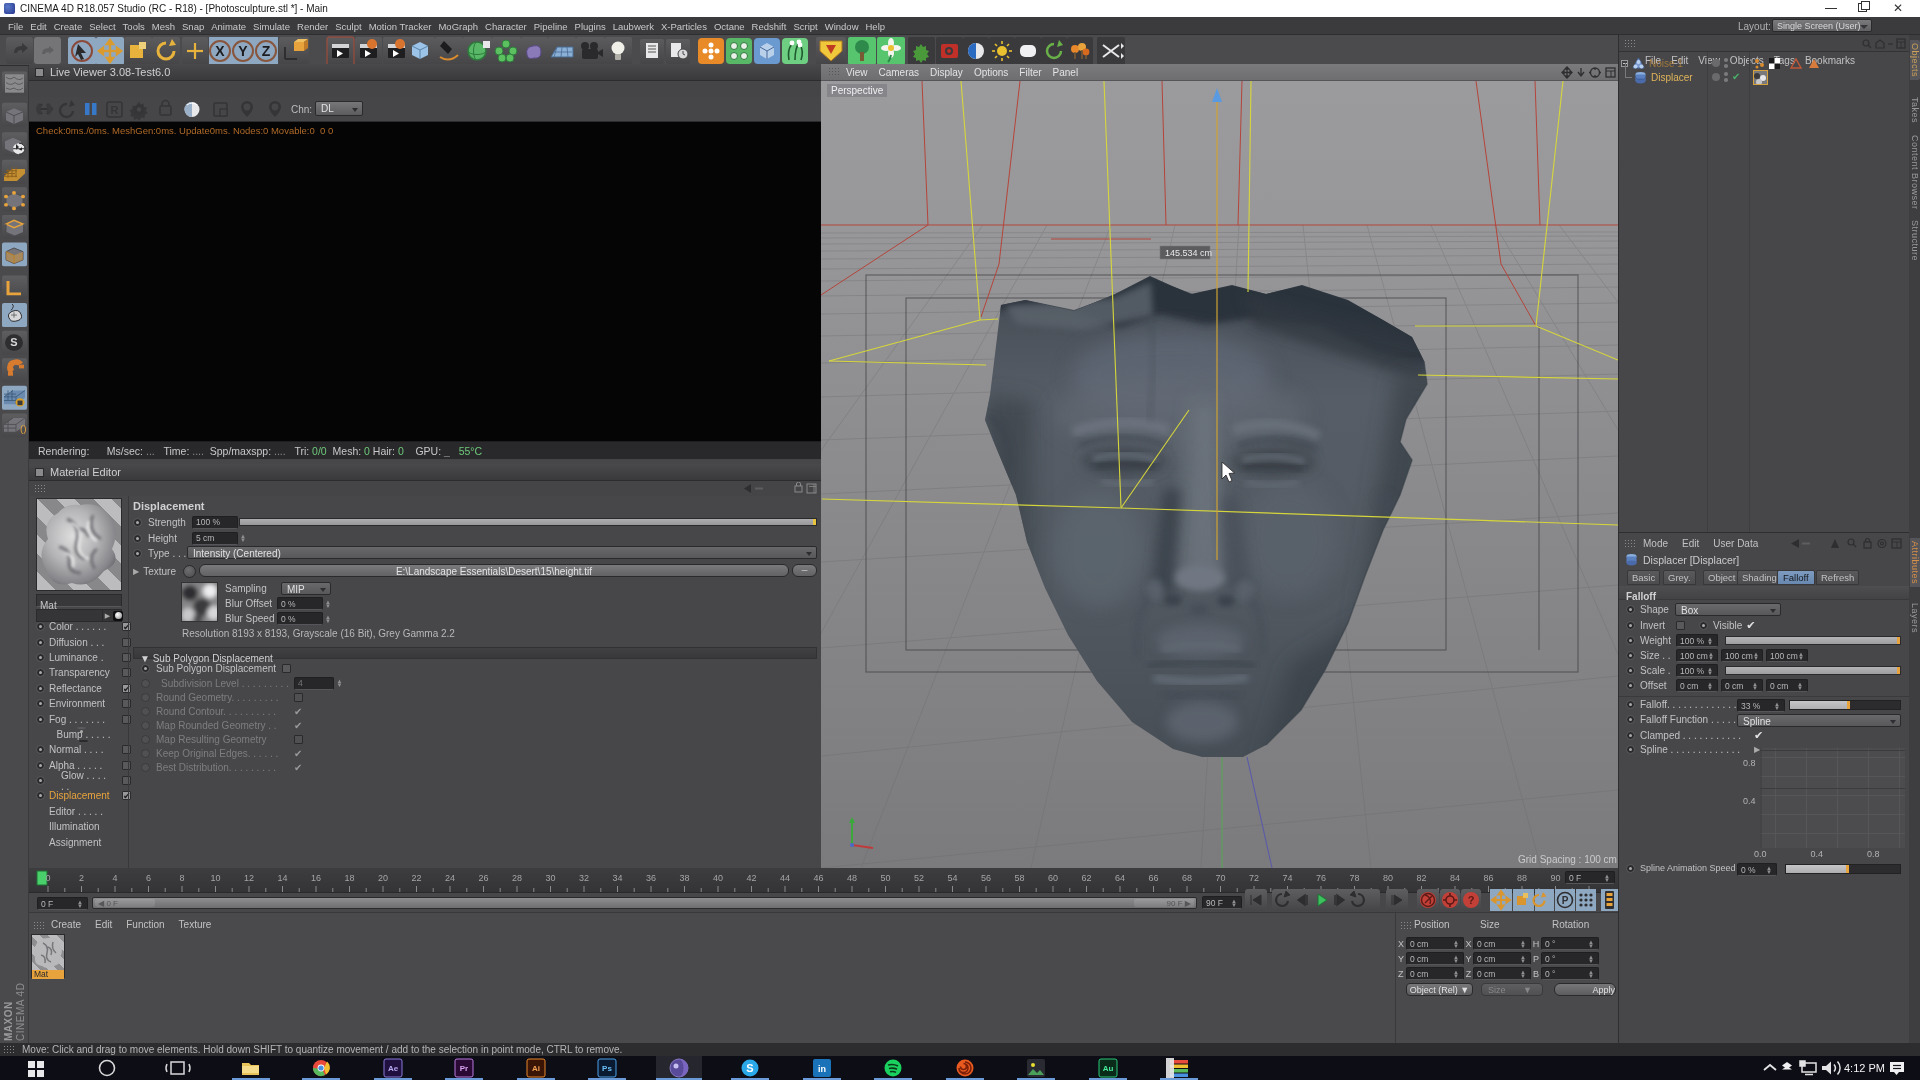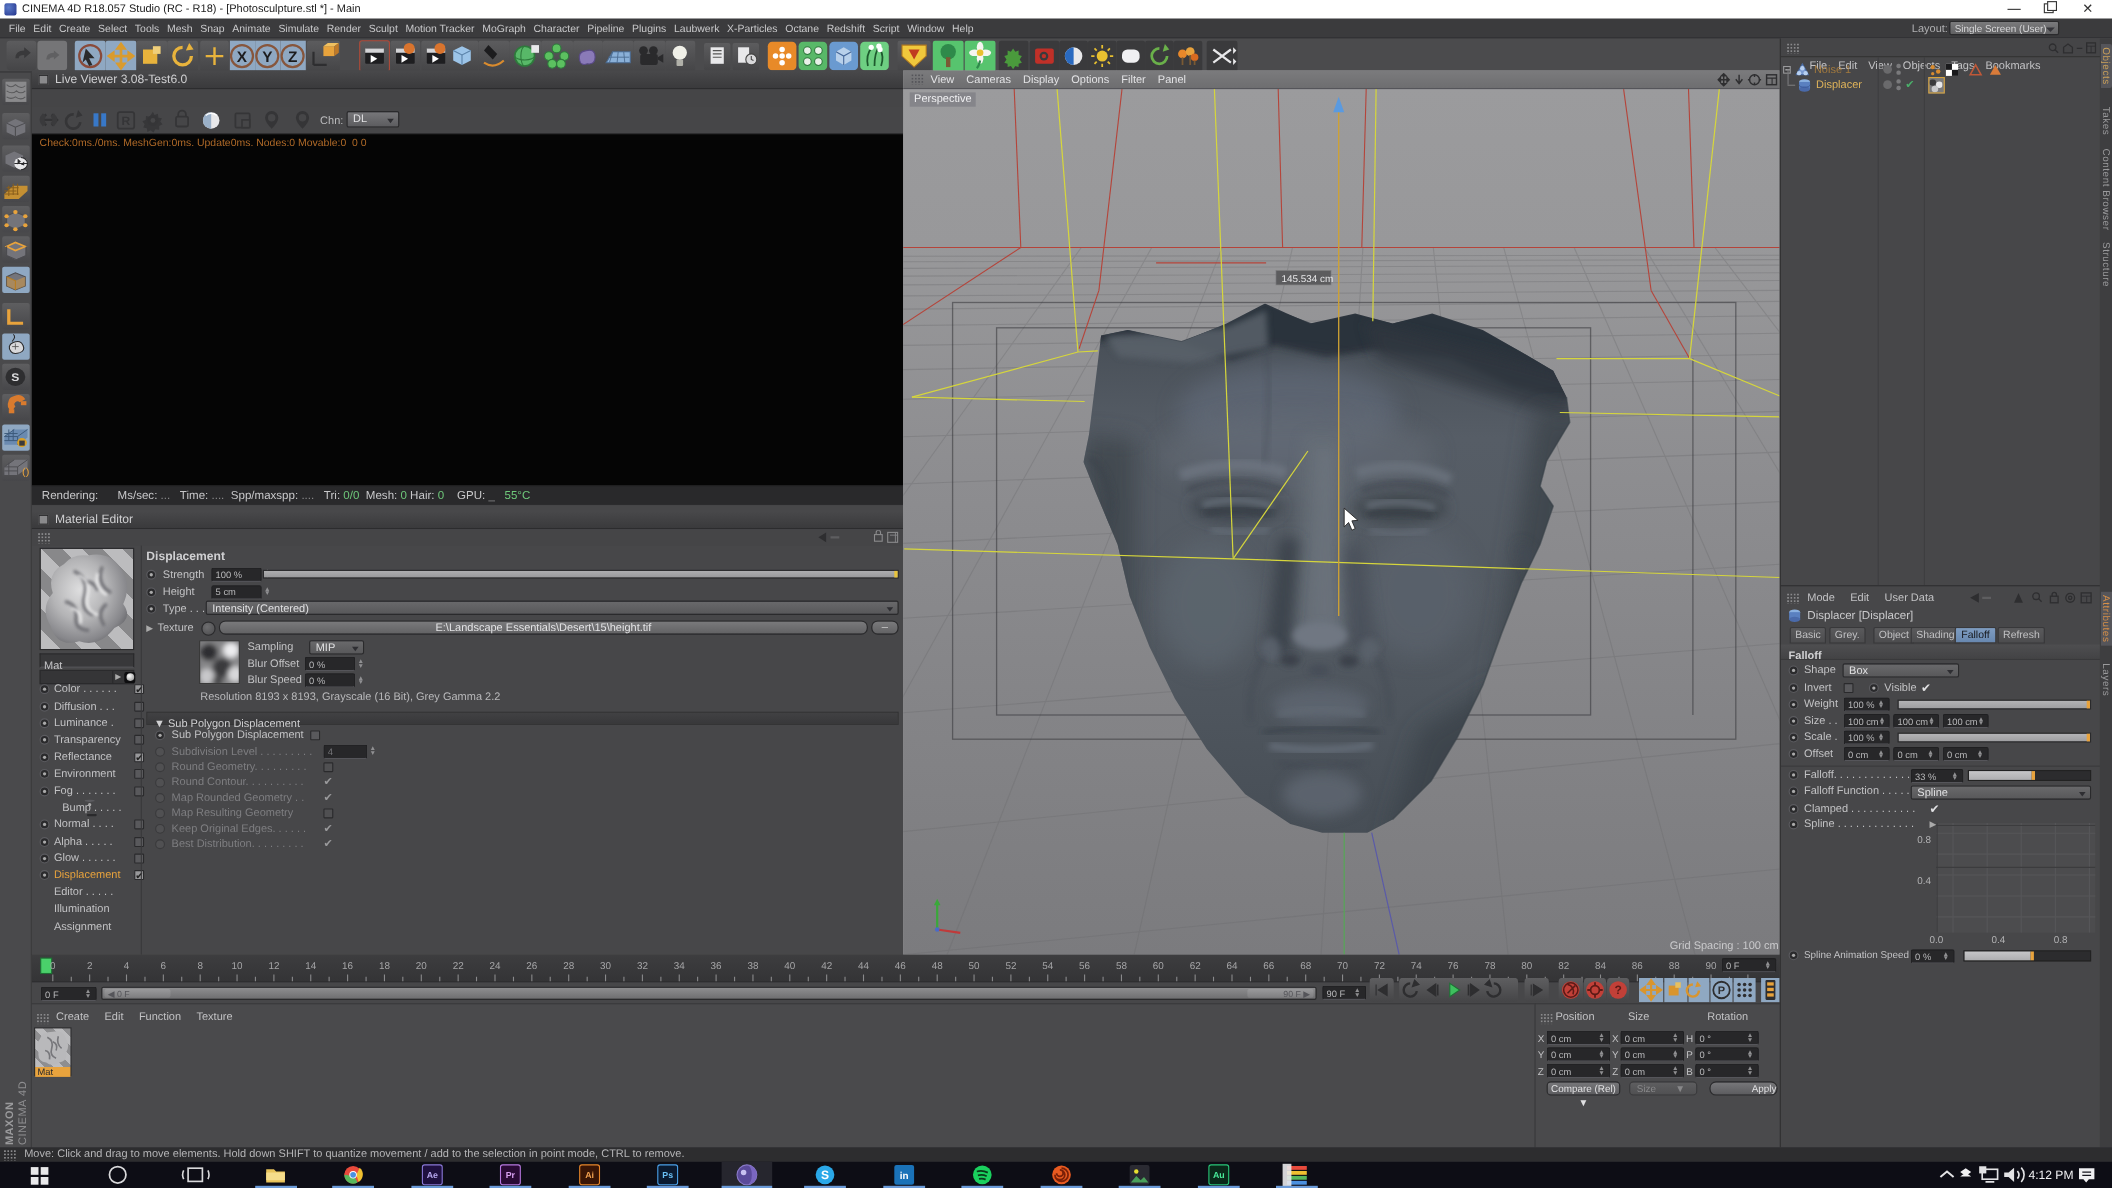--- a/index.html
+++ b/index.html
@@ -505,21 +505,21 @@
     <div class="row" style="height:15.4px;">
         <span class="radio" style="margin-right:4px;"></span>
         <span style="flex:1;">Normal . . . .</span>
         <span class="chk"></span>
       </div>
     <div class="row" style="height:15.4px;">
         <span class="radio" style="margin-right:4px;"></span>
         <span style="flex:1;">Alpha . . . . .</span>
         <span class="chk"></span>
       </div>
-    <div class="row" style="height:15.4px;">
+    <div class="row" style="height:15.4px;gap:12px;">
         <span class="radio" style="margin-right:4px;"></span>
         <span style="flex:1;">Glow . . . . . .</span>
         <span class="chk"></span>
       </div>
     <div class="row" style="height:15.4px;">
         <span class="radio" style="margin-right:4px;"></span>
         <span style="flex:1;color:#e8a33d;">Displacement</span>
         <span class="chk on" style="background:#98989a;color:#222;">✔</span>
       </div>
     <div class="row" style="height:15.4px;">
@@ -614,21 +614,21 @@
 
   <div class="abs" style="left:104px;top:183px;width:684px;height:12px;background:linear-gradient(#414143,#38383a);border:1px solid #323234;">
     <span style="font-size:10px;color:#d0d0d2;margin-left:6px;">▼ Sub Polygon Displacement</span>
   </div>
   <div class="abs row" style="left:112px;top:198px;height:13px;">
       <span class="radio" style="margin-right:6px;"></span>
       <span class="t10" style="margin-right:6px;">Sub Polygon Displacement</span>
       <span class="chk"></span>
     </div>
   <div class="abs" id="spdrows" style="left:112px;top:212px;width:400px;font-size:10px;color:#7e7e81;">
-    <div class="row" style="height:14px;">
+    <div class="row" style="height:14px;text-align:center;">
         <span style="width:9px;height:9px;background:#505052;border:1px solid #3a3a3c;border-radius:50%;margin-right:6px;"></span>
         <span style="width:138px;">Subdivision Level . . . . . . . . .</span>
         <span class="fld" style="width:40px;color:#77777a;">4</span>
         <span class="spin">▲<br>▼</span>
       </div>
     <div class="row" style="height:14px;">
         <span style="width:9px;height:9px;background:#505052;border:1px solid #3a3a3c;border-radius:50%;margin-right:6px;"></span>
         <span style="width:138px;">Round Geometry. . . . . . . . .</span>
         <span class="chk" style="background:#505052;"></span>
       </div>
@@ -1116,21 +1116,21 @@
       <span class="fld" style="width:58px;">0 °<span class="spin" style="margin-left:auto;">▲<br>▼</span></span>
     </div>
   <div class="abs row" style="left:2px;top:54px;">
       <span class="t9" style="width:8px;">Z</span>
       <span class="fld" style="width:58px;">0 cm<span class="spin" style="margin-left:auto;">▲<br>▼</span></span>
       <span class="t9" style="width:9px;text-align:center;">Z</span>
       <span class="fld" style="width:58px;">0 cm<span class="spin" style="margin-left:auto;">▲<br>▼</span></span>
       <span class="t9" style="width:10px;text-align:center;">B</span>
       <span class="fld" style="width:58px;">0 °<span class="spin" style="margin-left:auto;">▲<br>▼</span></span>
     </div>
-  <div class="abs" style="left:10px;top:70px;width:67px;height:13px;background:linear-gradient(#77777a,#5c5c5f);border:1px solid #2a2a2c;border-radius:4px;font-size:9px;color:#e0e0e2;text-align:center;line-height:12px;">Compare (Rel) ▼</div>
+  <div class="abs" style="left:10px;top:70px;width:67px;height:13px;background:linear-gradient(#77777a,#5c5c5f);border:1px solid #2a2a2c;border-radius:4px;font-size:9px;color:#e0e0e2;text-align:center;line-height:12px;">Object (Rel) ▼</div>
   <div class="abs" style="left:85px;top:70px;width:62px;height:13px;background:linear-gradient(#5e5e60,#505052);border:1px solid #3a3a3c;border-radius:4px;font-size:9px;color:#88888a;padding-left:6px;line-height:12px;">Size&nbsp;&nbsp;&nbsp;&nbsp;&nbsp;&nbsp;&nbsp;▼</div>
   <div class="abs" style="left:158px;top:70px;width:62px;height:13px;background:linear-gradient(#77777a,#5c5c5f);border:1px solid #2a2a2c;border-radius:6px;font-size:9px;color:#e0e0e2;text-align:right;line-height:12px;">Apply</div>
 </div>
 
 <div class="abs" id="rightcol" style="left:1618px;top:35px;width:302px;height:1008px;background:#474749;border-left:1px solid #2e2e30;">
 
   <div class="abs" style="left:0;top:0;width:290px;height:497px;background:#474749;">
     <div class="abs" style="left:0;top:0;width:290px;height:17px;background:#454547;border-bottom:1px solid #333;">
       <div class="abs grip" style="left:5px;top:4px;"></div>
       <div class="abs t10" style="left:26px;top:20px;white-space:nowrap;"><span style="margin-right:10px;">File</span><span style="margin-right:10px;">Edit</span><span style="margin-right:10px;">View</span><span style="margin-right:10px;">Objects</span><span style="margin-right:10px;">Tags</span><span>Bookmarks</span></div>

